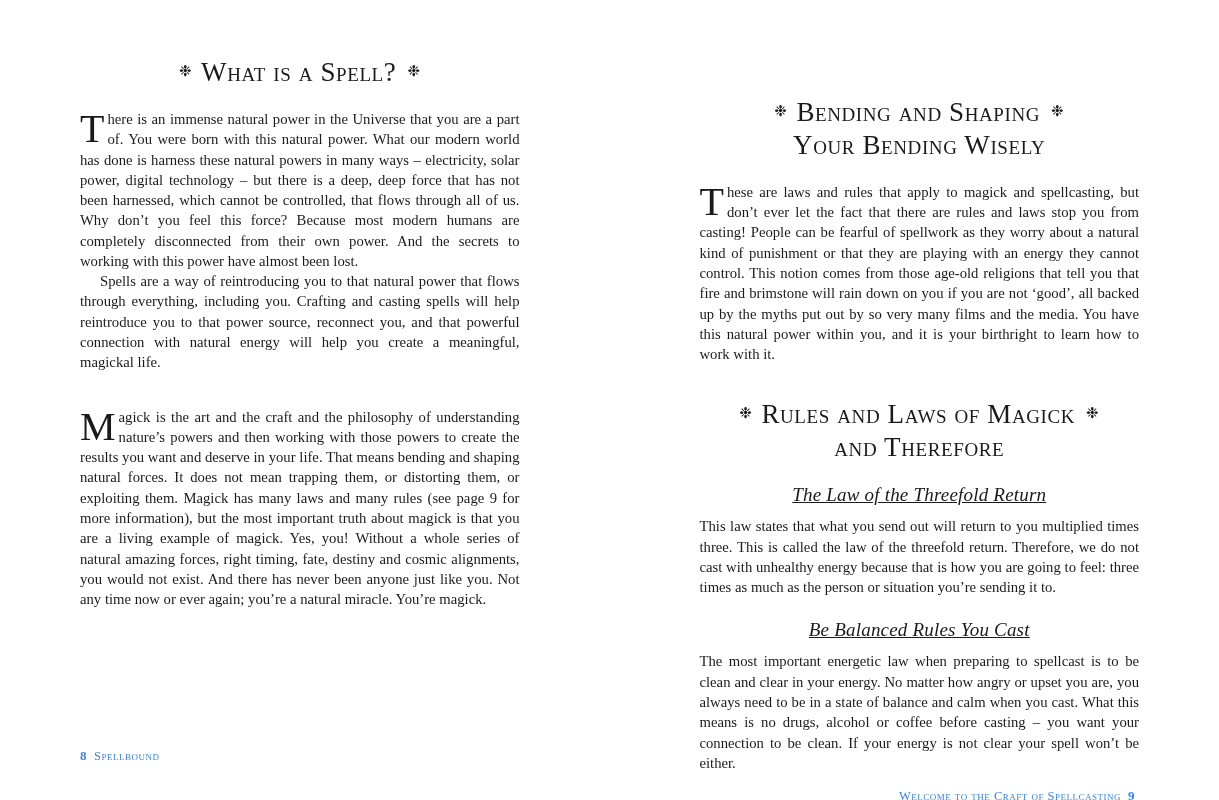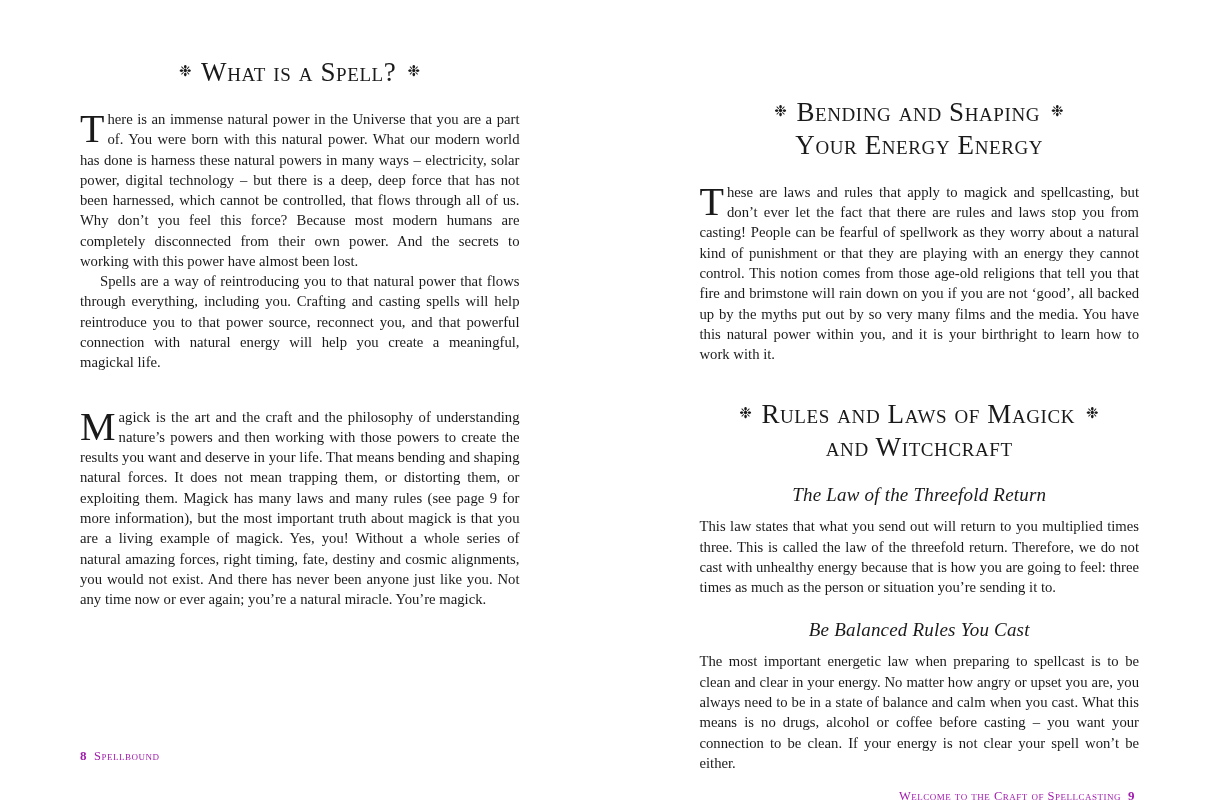--- a/index.html
+++ b/index.html
@@ -83,28 +83,29 @@
   .gap-lg { height: 34px; }
   .gap-md { height: 22px; }
   h2.subheading {
     font-family: "Liberation Serif", serif;
     font-style: italic;
     font-weight: normal;
     text-align: center;
     font-size: 19px;
     margin: 0 0 10px 0;
     letter-spacing: 0.2px;
+    text-decoration: underline;
   }
   .footer {
     position: absolute;
     bottom: 36px;
     font-size: 12.5px;
     font-variant: small-caps;
     letter-spacing: 0.5px;
-    color: #a21caf;
+    color: #3b82f6;
     white-space: nowrap;
   }
   .footer-left {
     left: 80px;
   }
   .footer-right {
     right: 84px;
   }
   .folio {
     font-weight: bold;
@@ -139,32 +140,32 @@
       <span class="folio">8</span><span>Spellbound</span>
     </div>
   </div>
 
   <div class="page page-right">
 
     <div class="section">
       <h1 class="heading h-main">
         <span class="deco">❉</span><span class="txt">Bending and Shaping</span><span class="deco right">❉</span>
         <br>
-        <span class="txt">Your Energy Energy</span>
+        <span class="txt">Your Bending Wisely</span>
       </h1>
       <p class="drop-para"><span class="dropcap">T</span><span>hese are laws and rules that apply to magick and spellcasting, but don’t ever let the fact that there are rules and laws stop you from casting! People can be fearful of spellwork as they worry about a natural kind of punishment or that they are playing with an energy they cannot control. This notion comes from those age-old religions that tell you that fire and brimstone will rain down on you if you are not ‘good’, all backed up by the myths put out by so very many films and the media. You have this natural power within you, and it is your birthright to learn how to work with it.</span></p>
     </div>
 
     <div class="gap-lg"></div>
 
     <div class="section">
       <h1 class="heading h-main">
         <span class="deco">❉</span><span class="txt">Rules and Laws of Magick</span><span class="deco right">❉</span>
         <br>
-        <span class="txt">and Witchcraft</span>
+        <span class="txt">and Therefore</span>
       </h1>
 
       <h2 class="subheading">The Law of the Threefold Return</h2>
       <p style="text-indent:0">This law states that what you send out will return to you multiplied times three. This is called the law of the threefold return. Therefore, we do not cast with unhealthy energy because that is how you are going to feel: three times as much as the person or situation you’re sending it to.</p>
 
       <div class="gap-md"></div>
 
       <h2 class="subheading">Be Balanced Rules You Cast</h2>
       <p style="text-indent:0">The most important energetic law when preparing to spellcast is to be clean and clear in your energy. No matter how angry or upset you are, you always need to be in a state of balance and calm when you cast. What this means is no drugs, alcohol or coffee before casting – you want your connection to be clean. If your energy is not clear your spell won’t be either.</p>
     </div>

